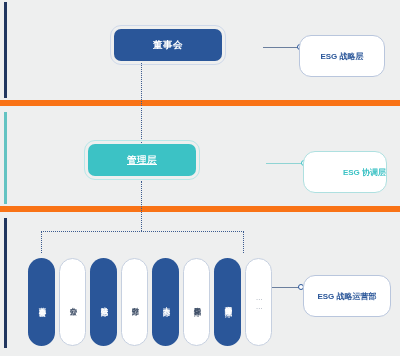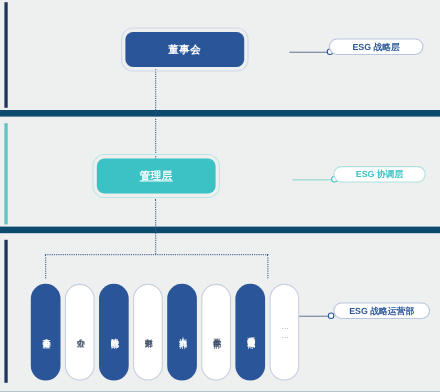--- a/index.html
+++ b/index.html
@@ -9,21 +9,22 @@
     height: 356px;
     background: #ffffff;
     font-family: "Liberation Sans", sans-serif;
     overflow: hidden;
   }
 
   #stage {
     position: relative;
     width: 400px;
     height: 356px;
-    background: #0c4a6e;
+    background: #f97316;
+    border-radius: 20px;
   }
 
   
   .band {
     position: absolute;
     left: 0;
     width: 400px;
     background: #eeefef;
   }
   .band-strategy    { top: 0px;   height: 100px; }
@@ -107,32 +108,32 @@
     background: #ffffff;
     border: 1.6px solid #2a5699;
   }
   .leader-dot.teal { border-color: #3cc2c5; }
 
   .pill {
     position: absolute;
     display: flex;
     align-items: center;
     justify-content: center;
-    height: 15px;
+    height: 42px;
     border-radius: 12px;
     background: #ffffff;
     font-size: 8px;
     font-weight: bold;
     white-space: nowrap;
   }
   .pill-navy { border: 1px solid #b9c6dd; color: #2a5699; }
   .pill-teal { border: 1px solid #aee0e0; color: #3cc2c5; }
 
   .pill-strategy   { left: 299px; top: 35px;  width: 86px; }
-  .pill-coordinate { left: 303px; top: 151px; width: 84px; }
+  .pill-coordinate { left: 303px; top: 151px; width: 84px; justify-content: flex-end; }
   .pill-working    { left: 303px; top: 275px; width: 88px; }
 
   
   .dept {
     position: absolute;
     top: 258px;
     width: 27px;
     height: 88px;
     border-radius: 14px;
     display: flex;

